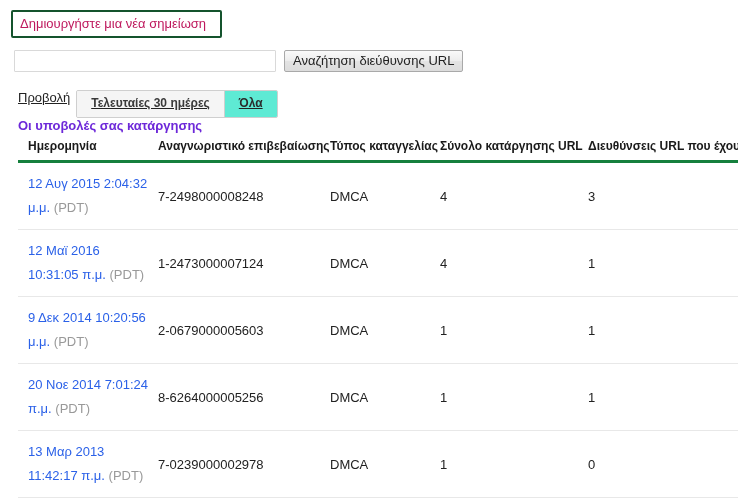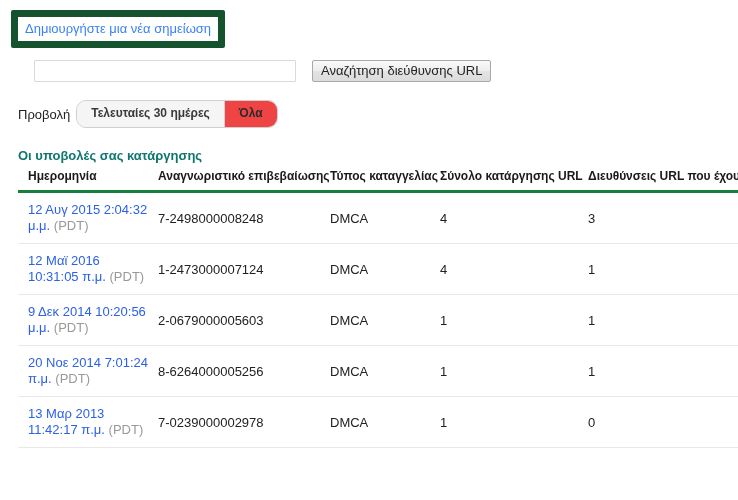--- a/index.html
+++ b/index.html
@@ -34,36 +34,35 @@
   }
 
   
   .new-notice-row {
     margin: 0 0 12px 1px;
   }
   .btn-linkish {
     display: inline-block;
     font-family: "Liberation Sans", "DejaVu Sans", sans-serif;
     font-size: 13px;
-    color: #3b82f6;
+    color: #be185d;
     background: #ffffff;
-    border: 7px solid #14532d;
+    border: 2px solid #14532d;
     border-radius: 2px;
-    padding: 4px 7px 5px 7px;
+    padding: 4px 14px 5px 7px;
     line-height: 15px;
     cursor: pointer;
   }
 
   
   .search-row {
     display: flex;
     align-items: center;
-    margin: 0 0 18px 24px;
+    margin: 0 0 18px 4px;
     height: 22px;
-    gap: 8px;
   }
   .search-input {
     width: 262px;
     box-sizing: border-box;
     border: 1px solid #d9d9d9;
     border-radius: 1px;
     background: #ffffff;
     font-family: "Liberation Sans", "DejaVu Sans", sans-serif;
     font-size: 13px;
     color: #222;
@@ -83,60 +82,60 @@
     border-radius: 2px;
     background: linear-gradient(to bottom, #fafafa 0%, #ededed 48%, #e3e3e3 52%, #dcdcdc 100%);
     cursor: pointer;
     white-space: nowrap;
     line-height: 20px;
   }
 
   
   .view-row {
     display: flex;
-    align-items: center;
-    margin: 0 0 20px 8px;
+    margin: 0 0 0 8px;
+    text-decoration: underline;
   }
   .view-label {
     font-size: 13px;
     color: #222222;
     margin-right: 6px;
   }
   .toggle-group {
     display: flex;
     border: 1px solid #cfcfcf;
-    border-radius: 10px;
+    border-radius: 2px;
     overflow: hidden;
     background: #f5f5f5;
   }
   .toggle-btn {
     font-family: "Liberation Sans", "DejaVu Sans", sans-serif;
     font-size: 12px;
     font-weight: bold;
     color: #3a3a3a;
     background: #f5f5f5;
     border: none;
     padding: 6px 14px 7px 14px;
     cursor: pointer;
     line-height: 13px;
     white-space: nowrap;
   }
   .toggle-btn + .toggle-btn {
     border-left: 1px solid #cfcfcf;
   }
   .toggle-btn.is-active {
-    background: #ef4444;
+    background: #5eead4;
     color: #2b2b2b;
   }
 
   
   .section-heading {
     font-size: 13px;
     font-weight: bold;
-    color: #0f766e;
+    color: #6d28d9;
     margin: 0 0 6px 8px;
   }
 
   
   .table-wrap {
     margin-left: 8px;
     width: 726px;
   }
   table.submissions {
     border-collapse: collapse;
@@ -162,21 +161,21 @@
   }
   .col-date    { width: 124px; padding-left: 10px !important; }
   .col-id      { width: 166px; }
   .col-type    { width: 104px; }
   .col-total   { width: 142px; }
   .col-approved{ width: 190px; }
 
   th.col-date { padding-left: 10px !important; }
 
   .date-cell {
-    line-height: 16px;
+    line-height: 24px;
   }
   .date-link {
     color: #2b61e8;
     text-decoration: none;
     cursor: pointer;
   }
   .tz {
     color: #999999;
   }
 </style>

